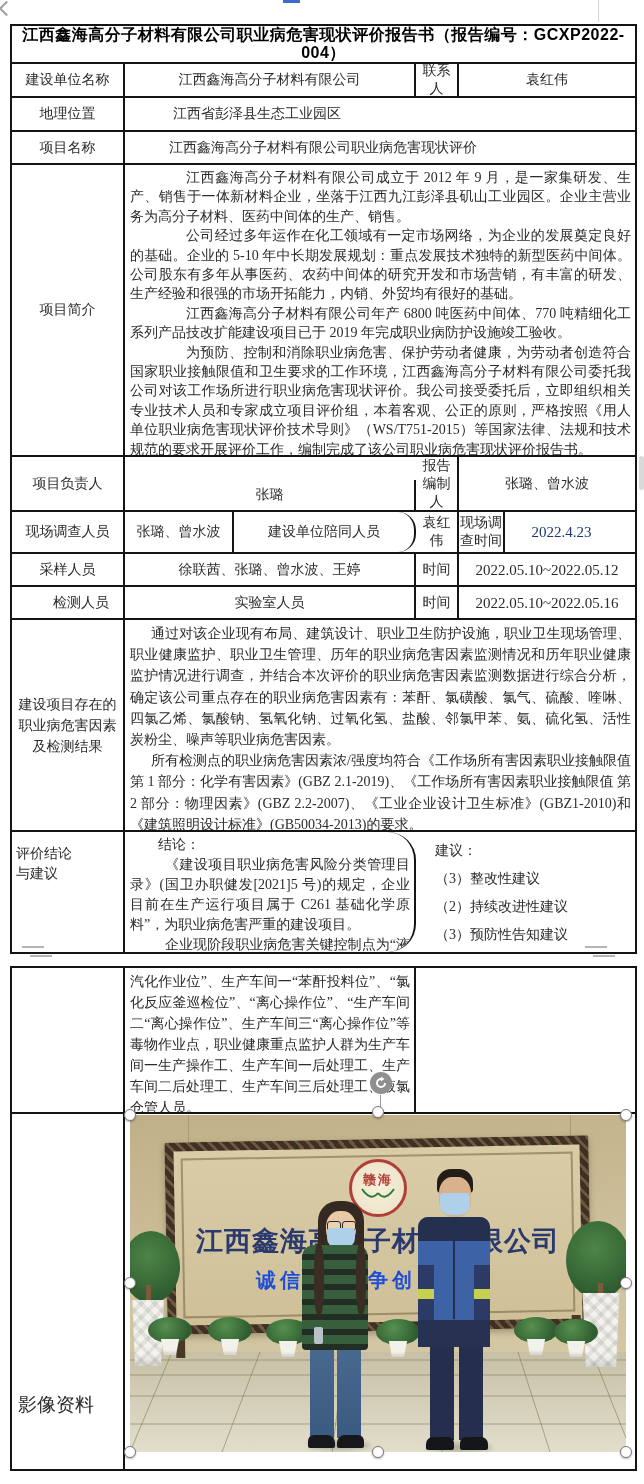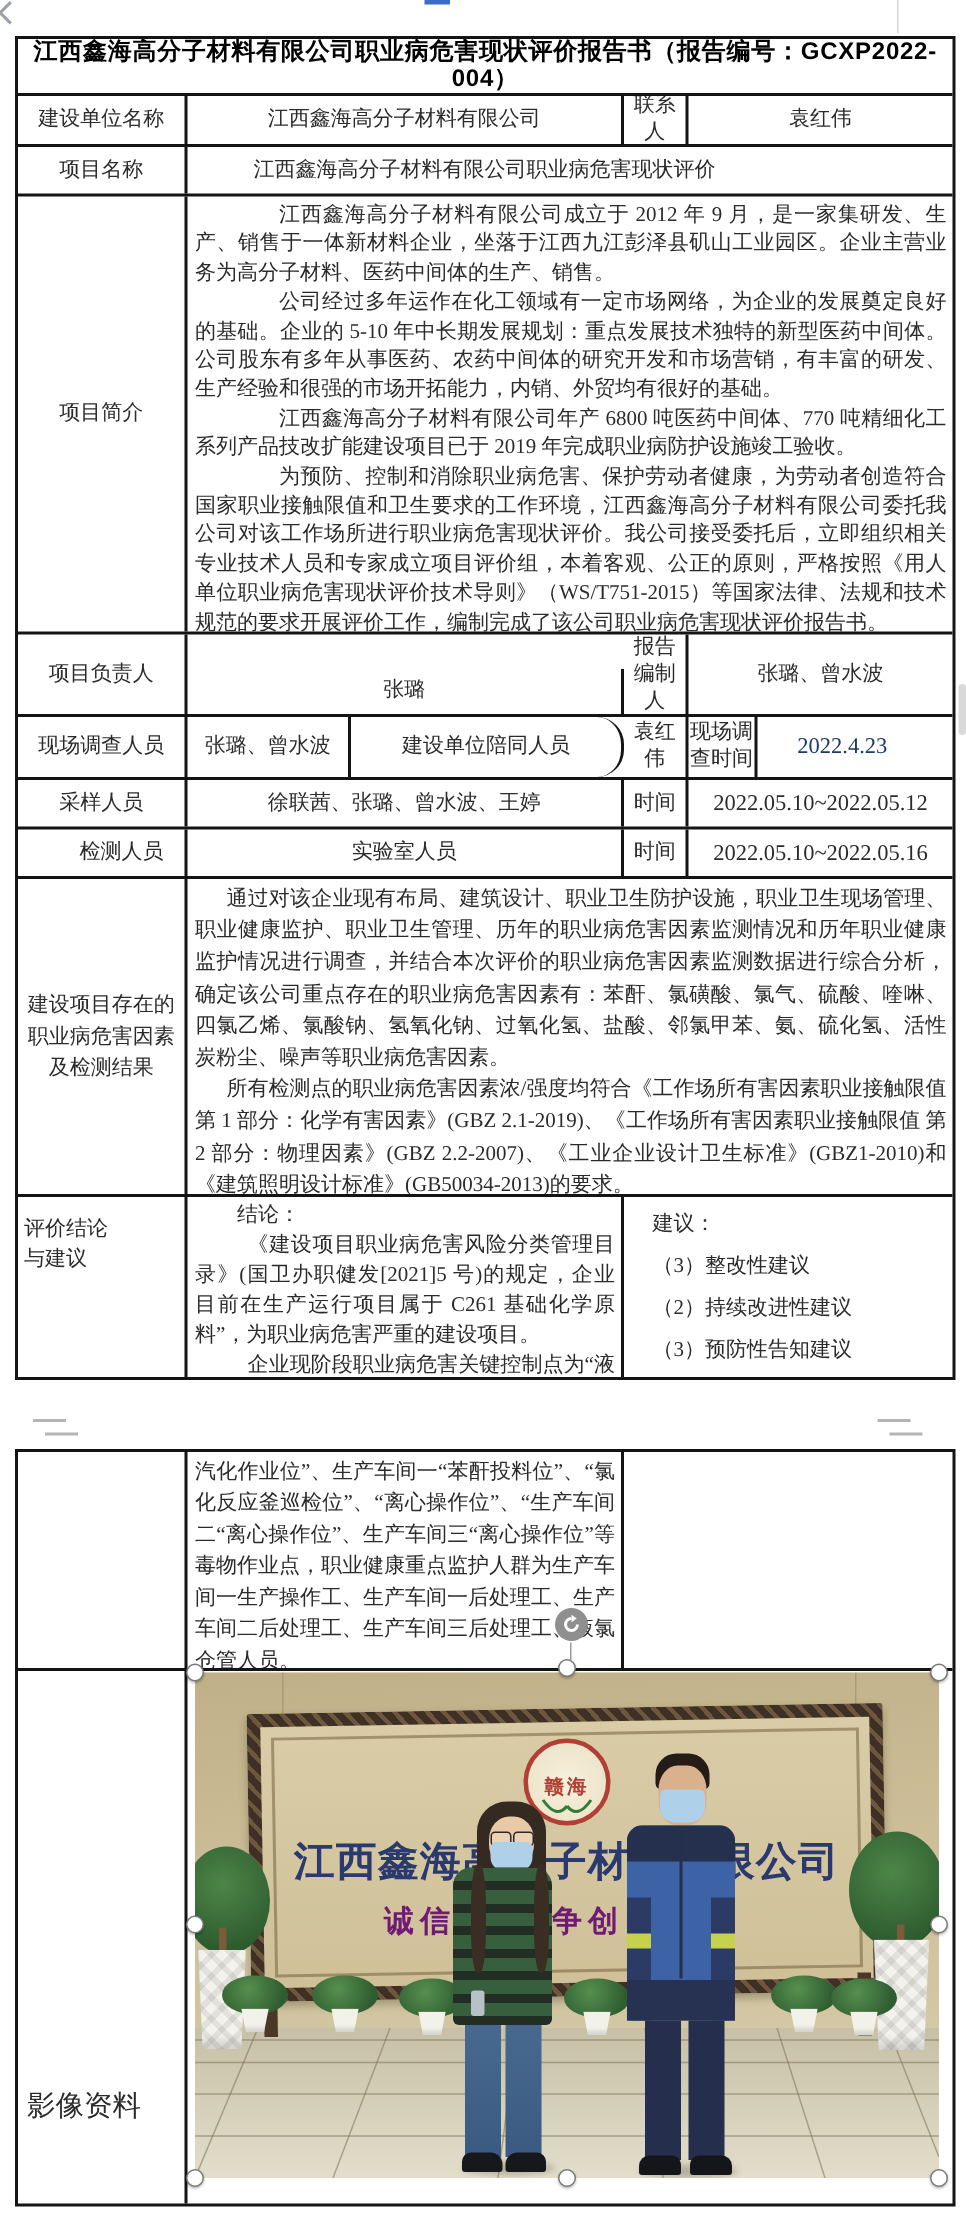--- a/index.html
+++ b/index.html
@@ -42,28 +42,28 @@
   .seam{position:absolute;width:1px;background:rgba(110,95,65,.28);}
   .p-floor{position:absolute;left:0;right:0;bottom:0;height:100px;
            background:linear-gradient(#c7c0a6,#e2decb);}
   .sign-frame{position:absolute;left:36px;top:24px;width:424px;height:192px;transform:rotate(-1deg);
     background:#47362a;border-radius:2px;box-shadow:0 3px 6px rgba(70,60,40,.35);
     background-image:repeating-linear-gradient(48deg,rgba(170,140,95,.38) 0 3px,rgba(40,28,18,.25) 3px 8px);}
   .sign-face{position:absolute;inset:9px;background:linear-gradient(#d9cca7,#cfc098);}
   .sign-inner{position:absolute;inset:16px;border:2px solid rgba(110,85,55,.5);}
   .logo{position:absolute;left:50%;top:44px;transform:translateX(-50%);width:58px;height:58px;
         border-radius:50%;background:radial-gradient(#f7f0dc,#e9e0c4);border:3px solid #b13f35;
-        box-sizing:border-box;display:flex;flex-direction:column;align-items:center;justify-content:flex-end;}
+        box-sizing:border-box;display:flex;flex-direction:column;align-items:center;justify-content:center;}
   .logo-text{color:#b13f35;font-weight:bold;font-size:13px;letter-spacing:2px;line-height:14px;
              font-family:"Liberation Serif",serif;}
   .sign-title{position:absolute;left:0;right:0;top:108px;text-align:center;white-space:nowrap;
       font-family:"Liberation Sans",sans-serif;font-weight:bold;font-size:27px;
       color:#2a3a6e;letter-spacing:1px;}
   .slog{position:absolute;top:152px;font-family:"Liberation Sans",sans-serif;font-weight:bold;
-        font-size:20px;color:#701a75;letter-spacing:4px;white-space:nowrap;}
+        font-size:20px;color:#1d4ed8;letter-spacing:4px;white-space:nowrap;}
   .leg{position:absolute;width:9px;background:#4a3827;}
   
   .plant{position:absolute;width:44px;height:38px;}
   .plant .fol{position:absolute;left:0;top:0;width:44px;height:26px;border-radius:50%;
      background:radial-gradient(circle at 40% 35%,#56904f,#2f5c30 75%);}
   .plant .pot{position:absolute;left:10px;top:22px;width:24px;height:16px;background:#f2f1ea;
      clip-path:polygon(12% 0,88% 0,75% 100%,25% 100%);box-shadow:inset 0 -3px 3px rgba(0,0,0,.12);}
   .planter{position:absolute;background:#f4f2ec;
      background-image:repeating-linear-gradient(45deg,rgba(0,0,0,.07) 0 4px,transparent 4px 10px),
                       repeating-linear-gradient(-45deg,rgba(0,0,0,.07) 0 4px,transparent 4px 10px);
@@ -97,20 +97,24 @@
       <div class="cell title-cell" style="width:623px;">江西鑫海高分子材料有限公司职业病危害现状评价报告书（报告编号：GCXP2022-004）</div>
     </div>
 
     <div class="row" style="height:34px;">
       <div class="cell" style="width:113px;">建设单位名称</div>
       <div class="cell" style="width:291px;">江西鑫海高分子材料有限公司</div>
       <div class="cell" style="width:43px;padding:1px 0;">联系人</div>
       <div class="cell" style="width:176px;">袁红伟</div>
     </div>
 
+    <div class="row" style="height:34px;">
+      <div class="cell" style="width:113px;">地理位置</div>
+      <div class="cell left" style="width:510px;padding-left:48px;">江西省彭泽县生态工业园区</div>
+    </div>
 
     <div class="row" style="height:33px;">
       <div class="cell" style="width:113px;">项目名称</div>
       <div class="cell left" style="width:510px;padding-left:44px;">江西鑫海高分子材料有限公司职业病危害现状评价</div>
     </div>
 
     <div class="row" style="height:292px;">
       <div class="cell" style="width:113px;">项目简介</div>
       <div class="cell txt intro" style="width:510px;">
         <p>江西鑫海高分子材料有限公司成立于 2012 年 9 月，是一家集研发、生产、销售于一体新材料企业，坐落于江西九江彭泽县矶山工业园区。企业主营业务为高分子材料、医药中间体的生产、销售。</p>
@@ -155,21 +159,21 @@
       <div class="cell txt hzd" style="width:510px;">
         <p>通过对该企业现有布局、建筑设计、职业卫生防护设施，职业卫生现场管理、职业健康监护、职业卫生管理、历年的职业病危害因素监测情况和历年职业健康监护情况进行调查，并结合本次评价的职业病危害因素监测数据进行综合分析，确定该公司重点存在的职业病危害因素有：苯酐、氯磺酸、氯气、硫酸、喹啉、四氯乙烯、氯酸钠、氢氧化钠、过氧化氢、盐酸、邻氯甲苯、氨、硫化氢、活性炭粉尘、噪声等职业病危害因素。</p>
         <p>所有检测点的职业病危害因素浓/强度均符合《工作场所有害因素职业接触限值 第 1 部分：化学有害因素》(GBZ 2.1-2019)、《工作场所有害因素职业接触限值 第 2 部分：物理因素》(GBZ 2.2-2007)、《工业企业设计卫生标准》(GBZ1-2010)和《建筑照明设计标准》(GB50034-2013)的要求。</p>
       </div>
     </div>
 
     <div class="row" style="height:120px;">
       <div class="cell topleft" style="width:113px;padding:12px 2px 0 4px;">
         <span style="display:inline-block;width:62px;line-height:20px;">评价结论与建议</span>
       </div>
-      <div class="cell txt concl" style="width:291px;">
+      <div class="cell txt concl" style="width:291px;border-radius:28px;">
         <p class="t">结论：</p>
         <p class="b">《建设项目职业病危害风险分类管理目录》(国卫办职健发[2021]5 号)的规定，企业目前在生产运行项目属于 C261 基础化学原料”，为职业病危害严重的建设项目。</p>
         <p class="b">企业现阶段职业病危害关键控制点为“液氯</p>
       </div>
       <div class="cell txt sugg" style="width:219px;padding-top:5px;">
         <p>建议：</p>
         <p>（3）整改性建议</p>
         <p>（2）持续改进性建议</p>
         <p>（3）预防性告知建议</p>
       </div>

